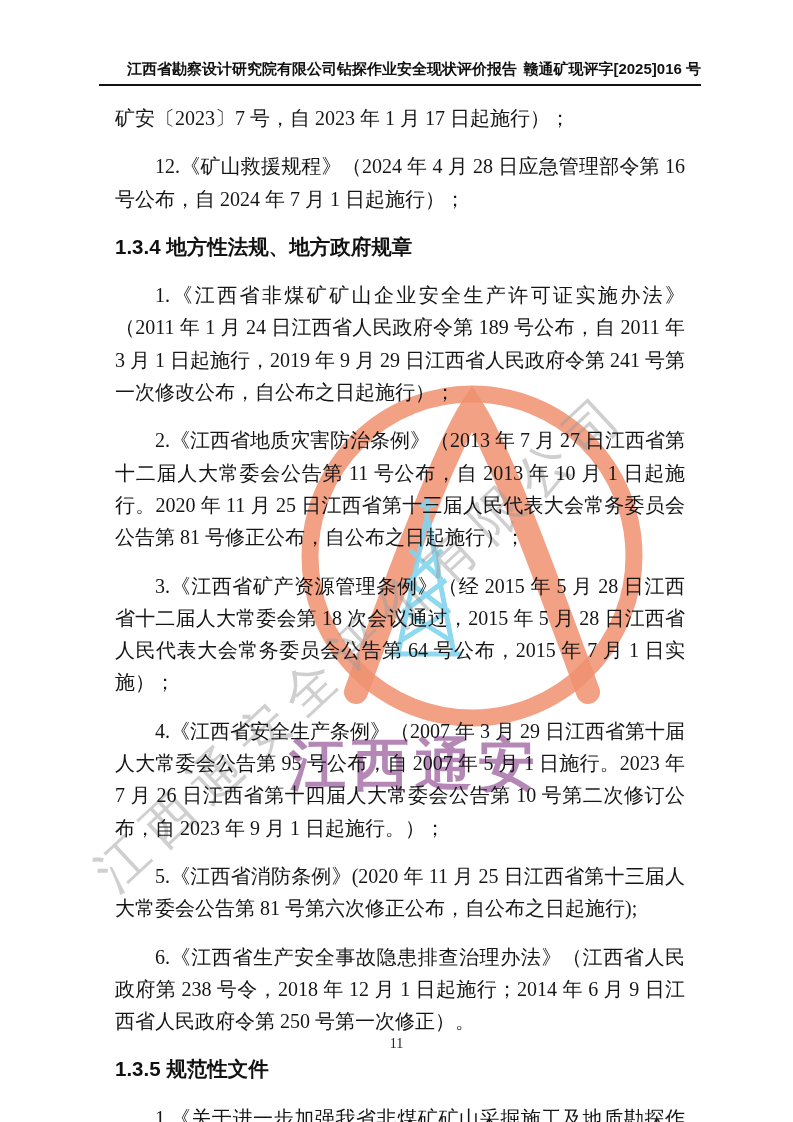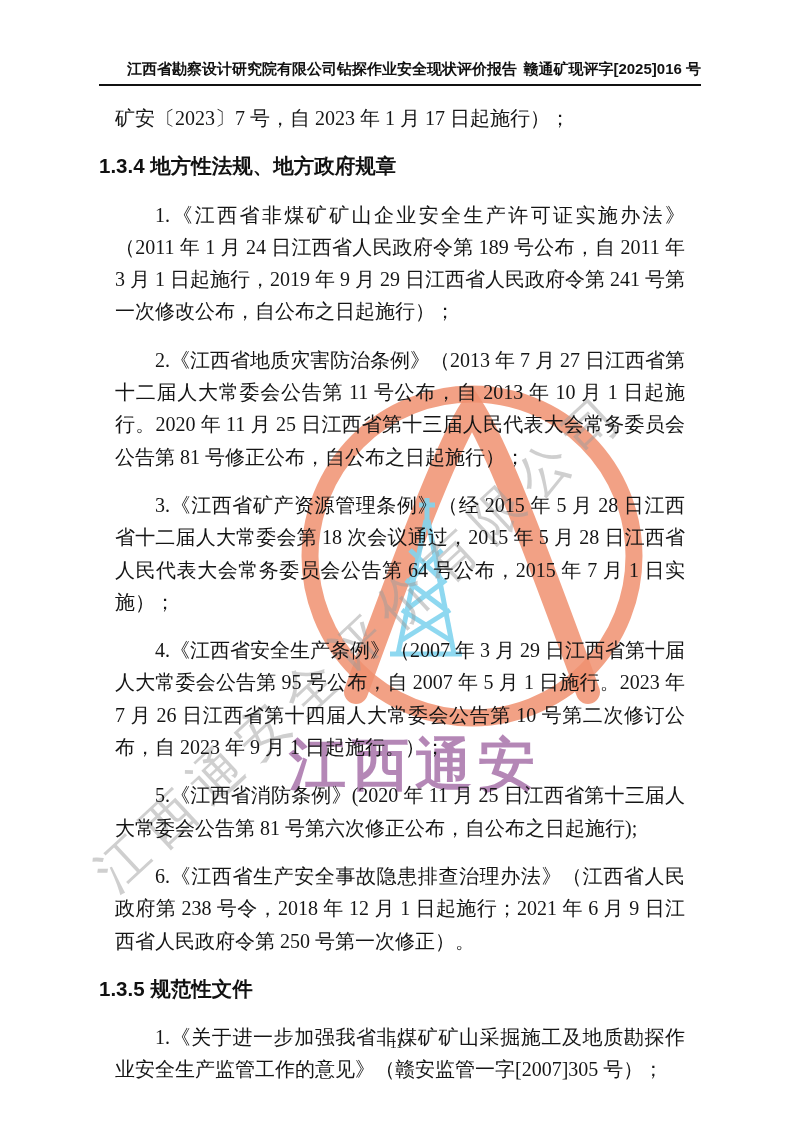--- a/index.html
+++ b/index.html
@@ -44,21 +44,21 @@
   .content{margin-top:13px;}
   .body-p{
     margin:16px;
     font-size:20px;line-height:32.3px;
     text-align:justify;
     text-indent:2em;
     color:#151515;
   }
   .body-p.cont{text-indent:0;}
   .sec-h{
-    margin:0;
+    margin:16px;
     font-family:"Liberation Sans","DejaVu Sans",sans-serif;
     font-size:20.5px;line-height:32.3px;
     font-weight:bold;color:#111;
     text-indent:0;
   }
   .page-footer{
     position:absolute;left:0;top:1036px;width:793px;z-index:1;
     text-align:center;
     font-size:14px;color:#222;
   }
@@ -93,26 +93,27 @@
 
 <div class="page-inner">
 
   <div class="page-header">
     <span class="hleft">江西省勘察设计研究院有限公司钻探作业安全现状评价报告</span>
     <span class="hright">赣通矿现评字[2025]016 号</span>
   </div>
 
   <div class="content">
     <p class="body-p cont">矿安〔2023〕7 号，自 2023 年 1 月 17 日起施行）；</p>
+    <p class="body-p">12.《矿山救援规程》（2024 年 4 月 28 日应急管理部令第 16 号公布，自 2024 年 7 月 1 日起施行）；</p>
     <h3 class="sec-h">1.3.4 地方性法规、地方政府规章</h3>
     <p class="body-p">1.《江西省非煤矿矿山企业安全生产许可证实施办法》（2011 年 1 月 24 日江西省人民政府令第 189 号公布，自 2011 年 3 月 1 日起施行，2019 年 9 月 29 日江西省人民政府令第 241 号第一次修改公布，自公布之日起施行）；</p>
     <p class="body-p">2.《江西省地质灾害防治条例》（2013 年 7 月 27 日江西省第十二届人大常委会公告第 11 号公布，自 2013 年 10 月 1 日起施行。2020 年 11 月 25 日江西省第十三届人民代表大会常务委员会公告第 81 号修正公布，自公布之日起施行）；</p>
     <p class="body-p">3.《江西省矿产资源管理条例》（经 2015 年 5 月 28 日江西省十二届人大常委会第 18 次会议通过，2015 年 5 月 28 日江西省人民代表大会常务委员会公告第 64 号公布，2015 年 7 月 1 日实施）；</p>
     <p class="body-p">4.《江西省安全生产条例》（2007 年 3 月 29 日江西省第十届人大常委会公告第 95 号公布，自 2007 年 5 月 1 日施行。2023 年 7 月 26 日江西省第十四届人大常委会公告第 10 号第二次修订公布，自 2023 年 9 月 1 日起施行。）；</p>
     <p class="body-p">5.《江西省消防条例》(2020 年 11 月 25 日江西省第十三届人大常委会公告第 81 号第六次修正公布，自公布之日起施行);</p>
-    <p class="body-p">6.《江西省生产安全事故隐患排查治理办法》（江西省人民政府第 238 号令，2018 年 12 月 1 日起施行；2021 年 6 月 9 日江西省人民政府令第 250 号第一次修正）。</p>
+    <p class="body-p">6.《江西省生产安全事故隐患排查治理办法》（江西省人民政府第 238 号令，2018 年 12 月 1 日起施行；2014 年 6 月 9 日江西省人民政府令第 250 号第一次修正）。</p>
     <h3 class="sec-h">1.3.5 规范性文件</h3>
     <p class="body-p">1.《关于进一步加强我省非煤矿矿山采掘施工及地质勘探作业安全生产监管工作的意见》（赣安监管一字[2007]305 号）；</p>
   </div>
 
 </div>
 
 <div class="page-footer">11</div>
 
 </body></html>

